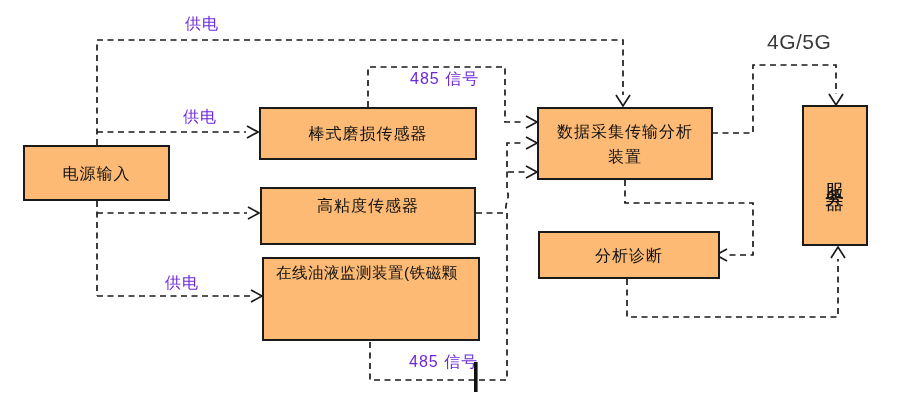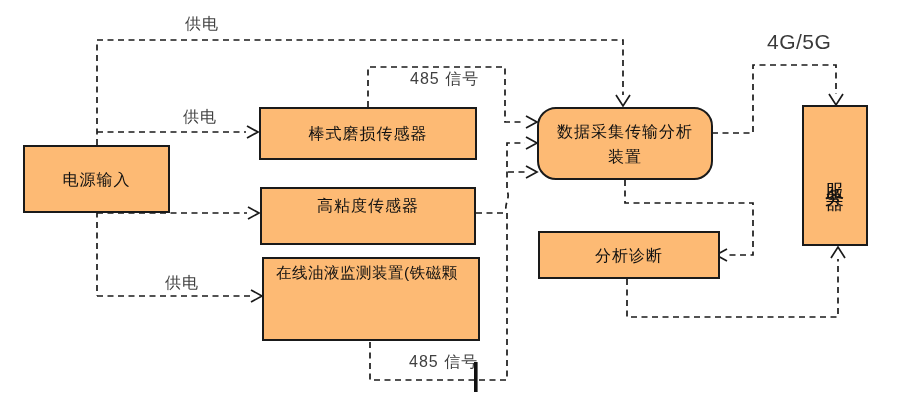--- a/index.html
+++ b/index.html
@@ -14,21 +14,21 @@
     font-size:16px;letter-spacing:1px;line-height:25px;color:#111;
   }
   .box.multiline{flex-direction:column;}
   .box.left-text{align-items:flex-start;justify-content:space-between;text-align:left;
     padding:0 12px;line-height:27px;font-size:15.5px;letter-spacing:0.5px;}
   .vert{
     writing-mode:vertical-rl;text-orientation:upright;
     font-size:19px;letter-spacing:5px;line-height:1;
   }
   .edge-label{
-    position:absolute;font-size:16px;color:#404040;letter-spacing:1px;white-space:nowrap;
+    position:absolute;font-size:16px;color:#6d28d9;letter-spacing:1px;white-space:nowrap;
   }
   .latin-label{font-size:21px;color:#3a3a3a;letter-spacing:0.5px;}
 </style>
 </head>
 <body>
 
 <div id="stage">
 
   <svg id="wires" viewBox="0 0 909 406" xmlns="http://www.w3.org/2000/svg">
     <g stroke="#1a1a1a" stroke-width="1.7" fill="none" stroke-dasharray="6 4.5">
@@ -53,37 +53,37 @@
       <path d="M526,116 L537,122 L526,128"></path>
       <path d="M526,137 L537,143 L526,149"></path>
       <path d="M526,166 L537,172 L526,178"></path>
       <path d="M829,94 L836,105 L843,94"></path>
       <path d="M727,249 L716,255 L727,261"></path>
       <path d="M831,258 L838,247 L845,258"></path>
     </g>
     <rect x="474" y="362" width="3.6" height="30" fill="#111"></rect>
   </svg>
 
-  <div class="box" style="left:23px;top:145px;width:147px;height:68px;">
+  <div class="box" style="left:23px;top:145px;width:147px;height:56px;">
     <span>电源输入</span>
   </div>
 
   <div class="box" style="left:259px;top:107px;width:218px;height:53px;">
     <span>棒式磨损传感器</span>
   </div>
 
   <div class="box" style="left:260px;top:187px;width:216px;height:58px;padding-bottom:21px;">
     <span>高粘度传感器</span>
   </div>
 
   <div class="box multiline left-text" style="left:262px;top:257px;width:218px;height:84px;">
     <span>在线油液监测装置(铁磁颗</span>
   </div>
 
-  <div class="box multiline" style="left:537px;top:107px;width:176px;height:73px;border-radius:19px;">
+  <div class="box multiline" style="left:537px;top:107px;width:176px;height:73px;">
     <span>数据采集传输分析</span>
     <span>装置</span>
   </div>
 
   <div class="box" style="left:538px;top:231px;width:182px;height:48px;">
     <span>分析诊断</span>
   </div>
 
   <div class="box" style="left:802px;top:105px;width:66px;height:141px;">
     <span class="vert">服务器</span>

